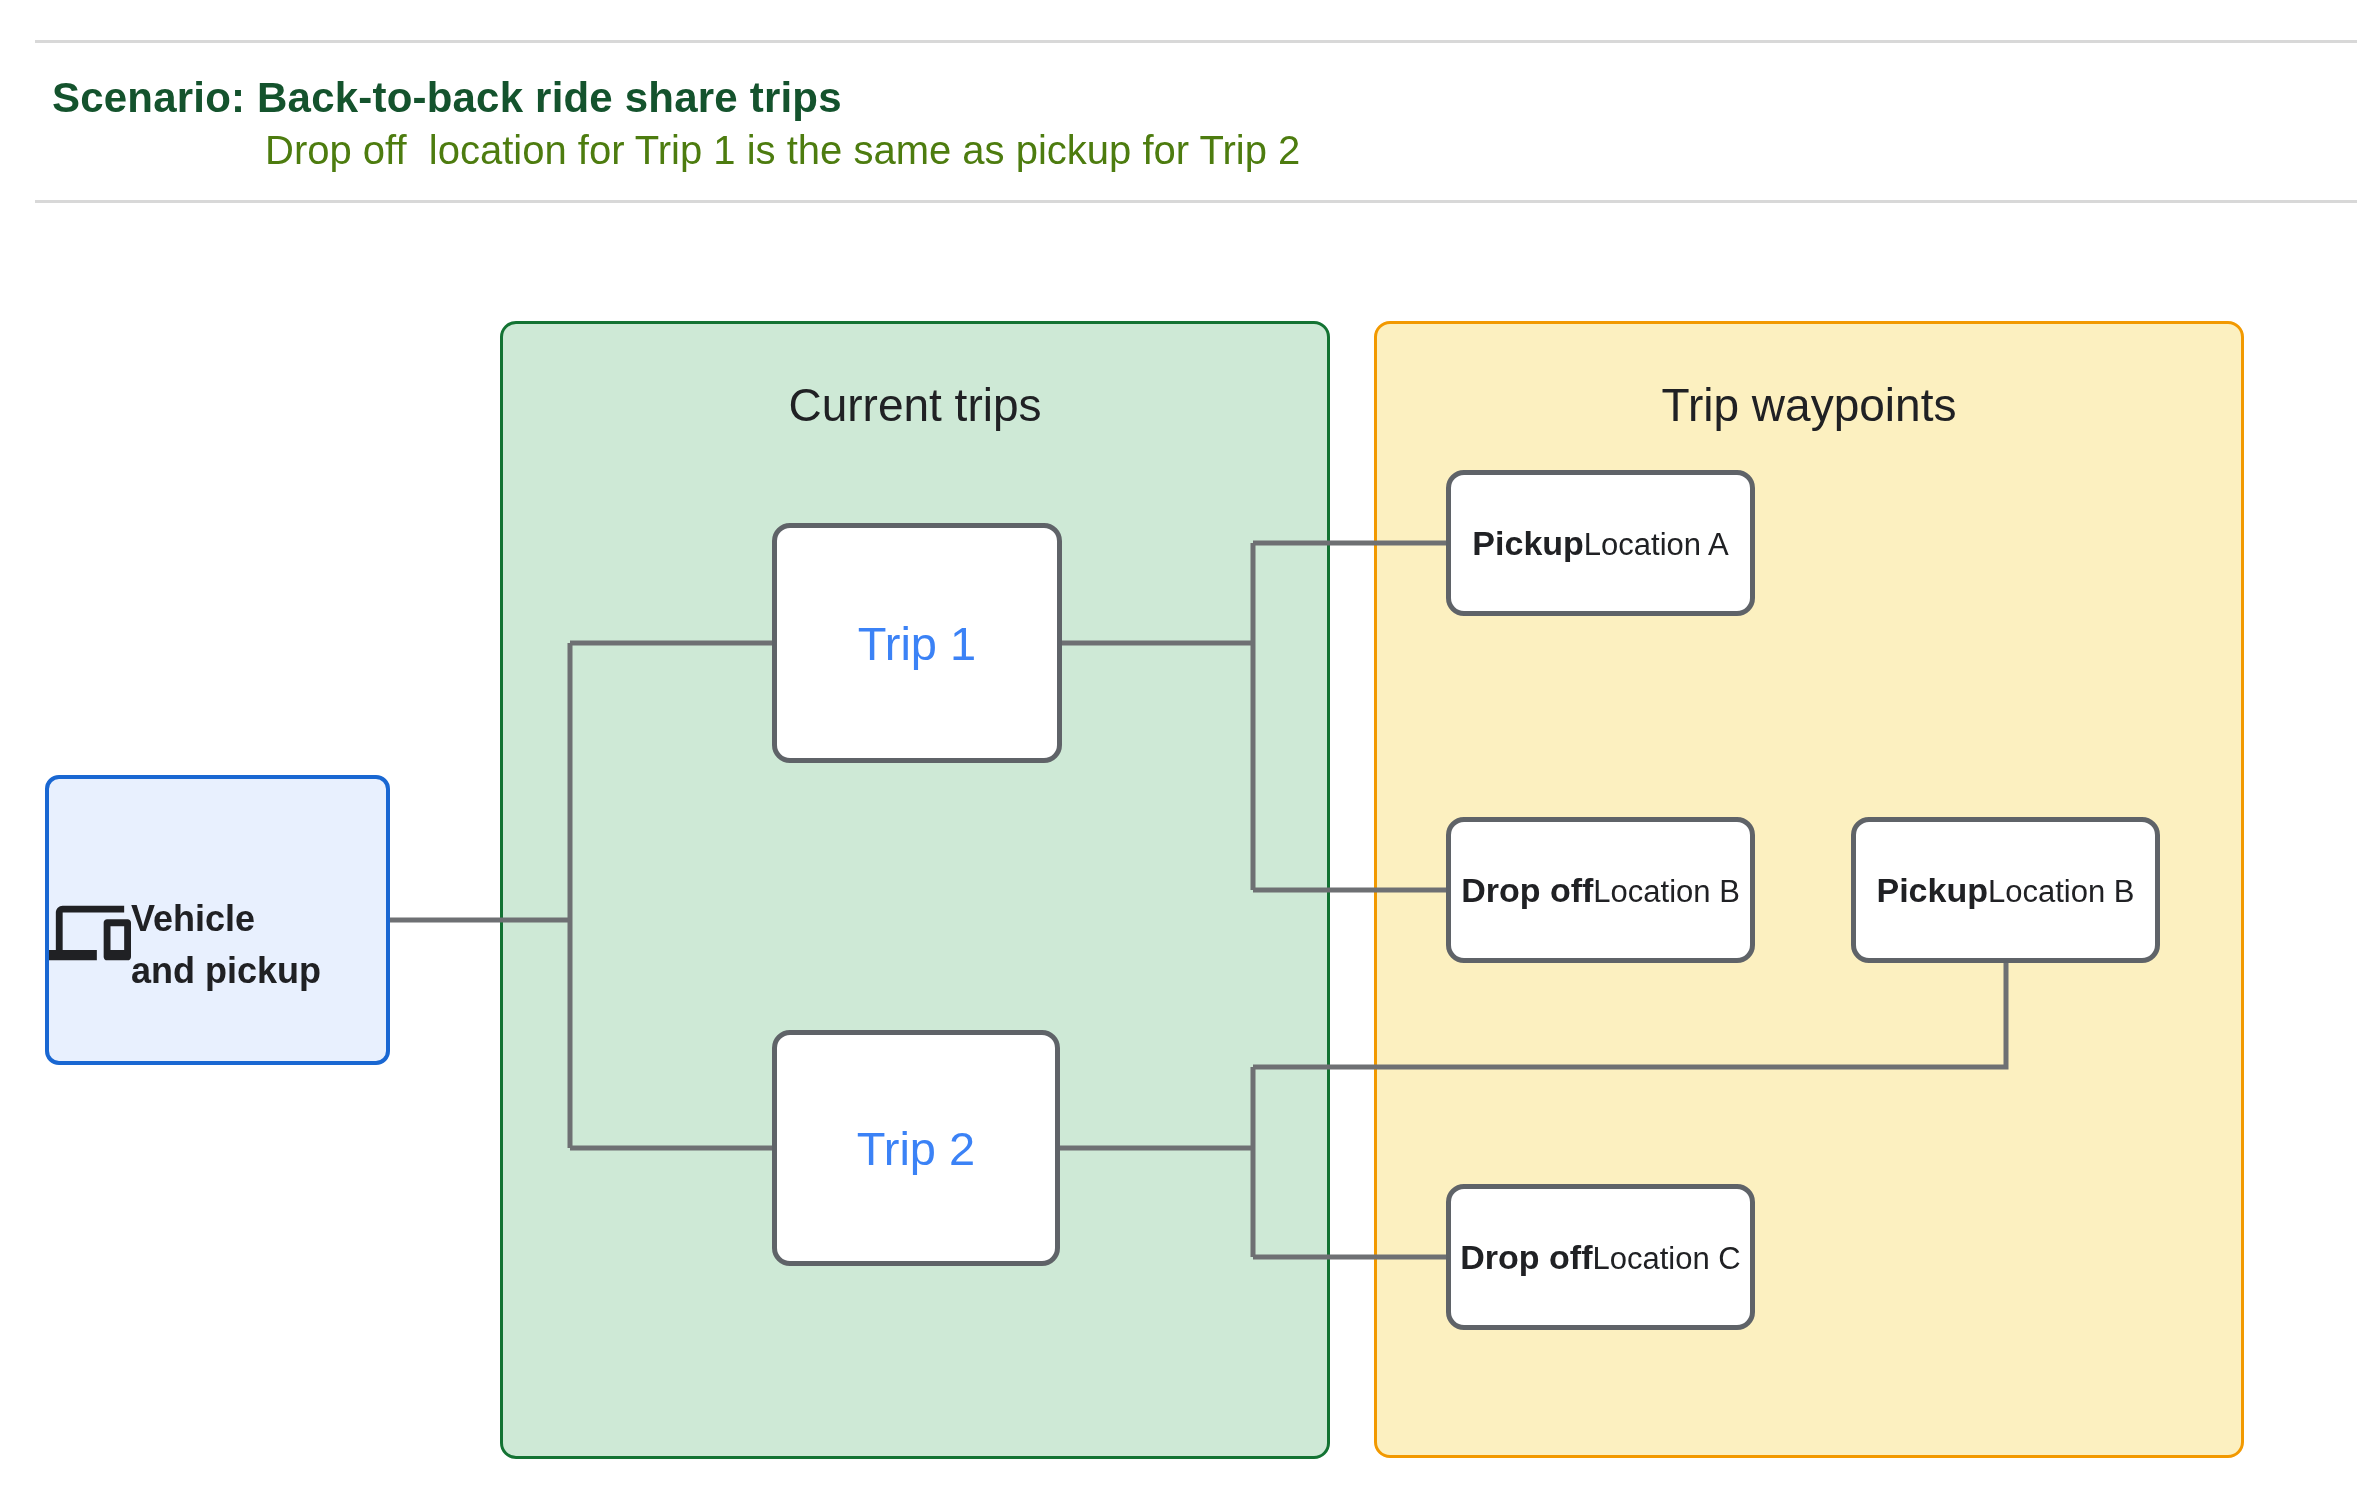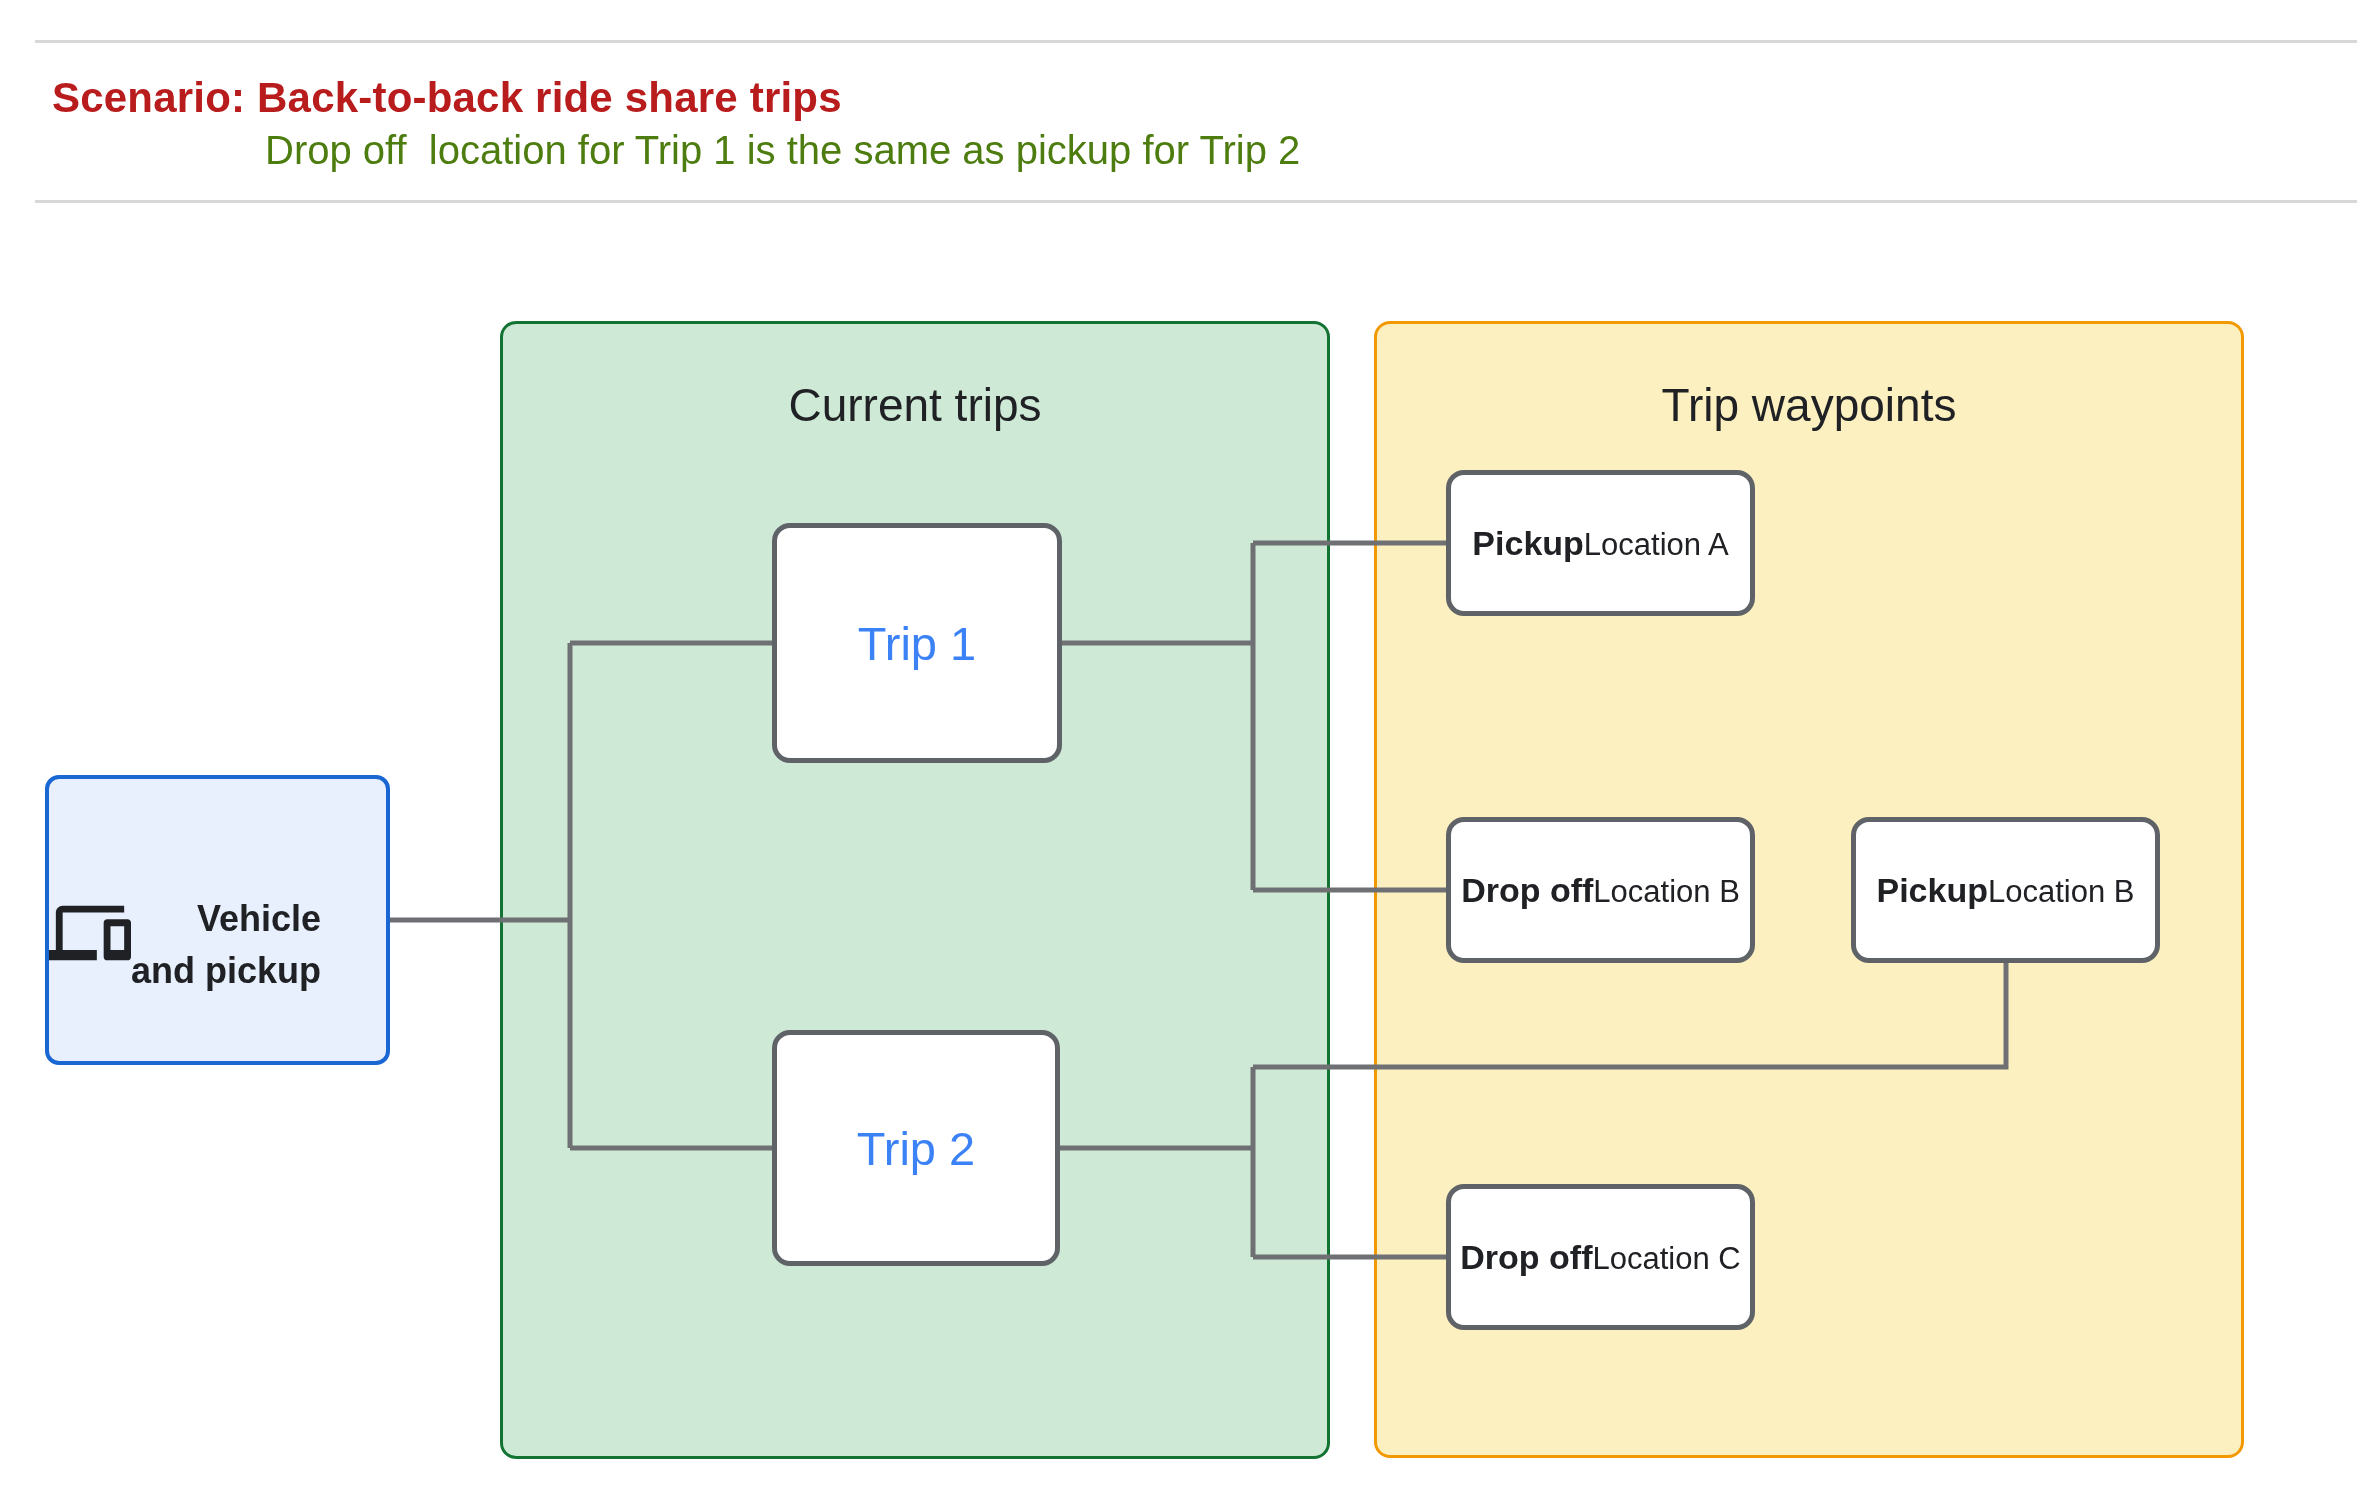--- a/index.html
+++ b/index.html
@@ -3,38 +3,38 @@
 <meta charset="utf-8">
 <style>
   html,body{margin:0;padding:0;background:#ffffff;}
   body{font-family:"Liberation Sans", sans-serif;color:#202124;}
   .canvas{position:relative;width:2357px;height:1497px;background:#ffffff;overflow:hidden;}
 
   
   .rule{position:absolute;left:35px;right:0;height:3px;background:#d8d8d8;}
   .rule-top{top:40px;}
   .rule-bottom{top:200px;}
-  .page-title{position:absolute;left:52px;top:74px;font-size:42px;font-weight:bold;color:#b91c1c;letter-spacing:0.2px;}
+  .page-title{position:absolute;left:52px;top:74px;font-size:42px;font-weight:bold;color:#14532d;letter-spacing:0.2px;}
   .page-subtitle{position:absolute;left:265px;top:128px;font-size:40px;font-weight:normal;color:#4d7c0f;white-space:pre-wrap;}
 
   
   .panel{position:absolute;border-radius:16px;box-sizing:border-box;}
   .panel-green{left:500px;top:321px;width:830px;height:1138px;background:#cee9d6;border:3px solid #137333;}
   .panel-orange{left:1374px;top:321px;width:870px;height:1137px;background:#fcf0c0;border:3px solid #f29900;}
   .panel-title{position:absolute;top:54px;left:0;width:100%;text-align:center;font-size:46px;color:#202124;}
 
   
   svg.wires{position:absolute;left:0;top:0;}
   .wire{stroke:#6e7073;stroke-width:5;fill:none;}
 
   
   .node{position:absolute;box-sizing:border-box;background:#ffffff;border:5px solid #5f6368;border-radius:18px;display:flex;flex-direction:row;align-items:center;justify-content:center;}
   .node-vehicle{left:45px;top:775px;width:345px;height:290px;background:#e8f0fe;border:4px solid #1967d2;border-radius:14px;justify-content:flex-start;}
   .vehicle-icon{margin-top:26px;height:82px;}
-  .vehicle-label{margin-top:50px;text-align:right;font-size:36px;font-weight:bold;line-height:52px;color:#202124;}
+  .vehicle-label{margin-top:50px;text-align:left;font-size:36px;font-weight:bold;line-height:52px;color:#202124;}
 
   .node-trip1{left:772px;top:523px;width:290px;height:240px;}
   .node-trip2{left:772px;top:1030px;width:288px;height:236px;}
   .trip-label{font-size:47px;font-weight:normal;color:#3b82f6;}
 
   .node-wp{width:309px;height:146px;}
   .node-wp-a{left:1446px;top:470px;}
   .node-wp-b-drop{left:1446px;top:817px;}
   .node-wp-b-pick{left:1851px;top:817px;}
   .node-wp-c{left:1446px;top:1184px;}

